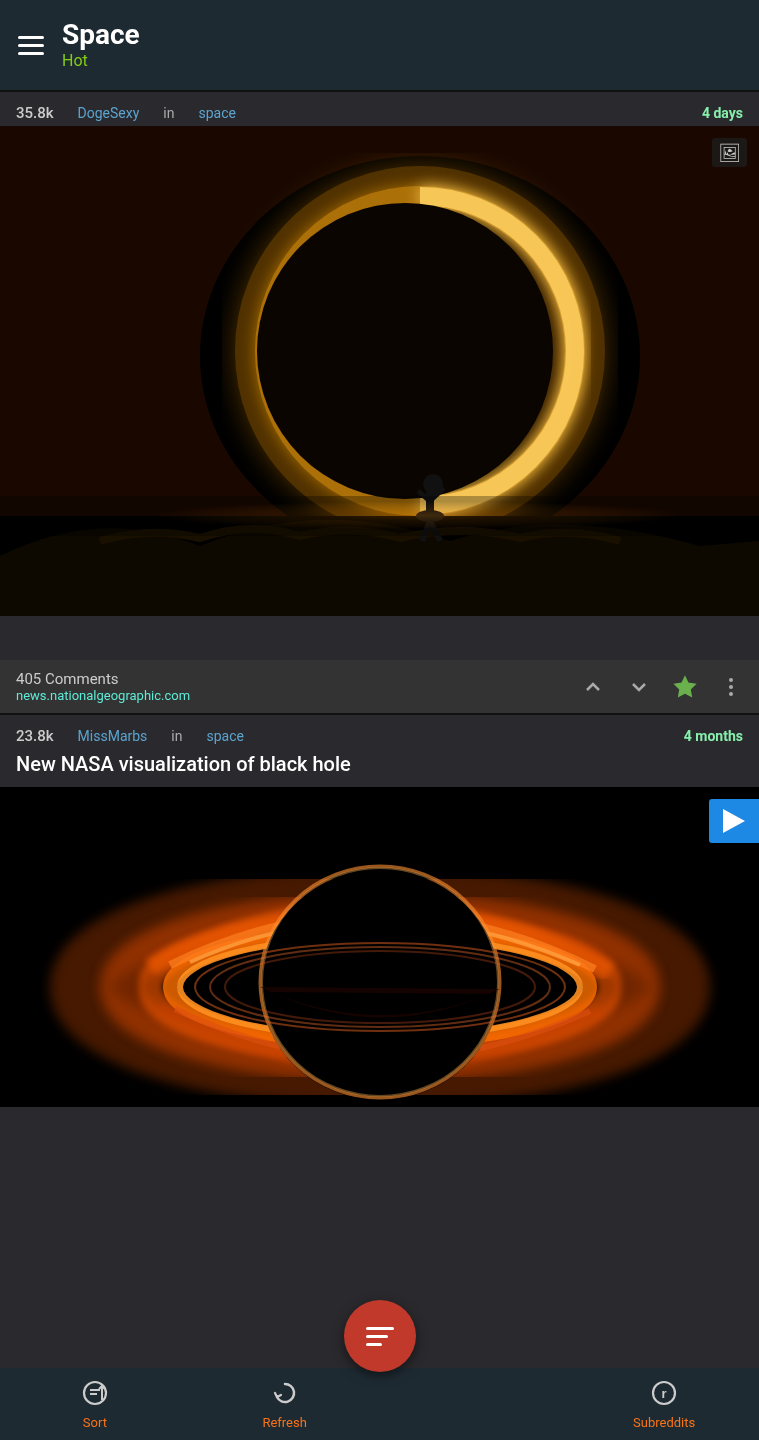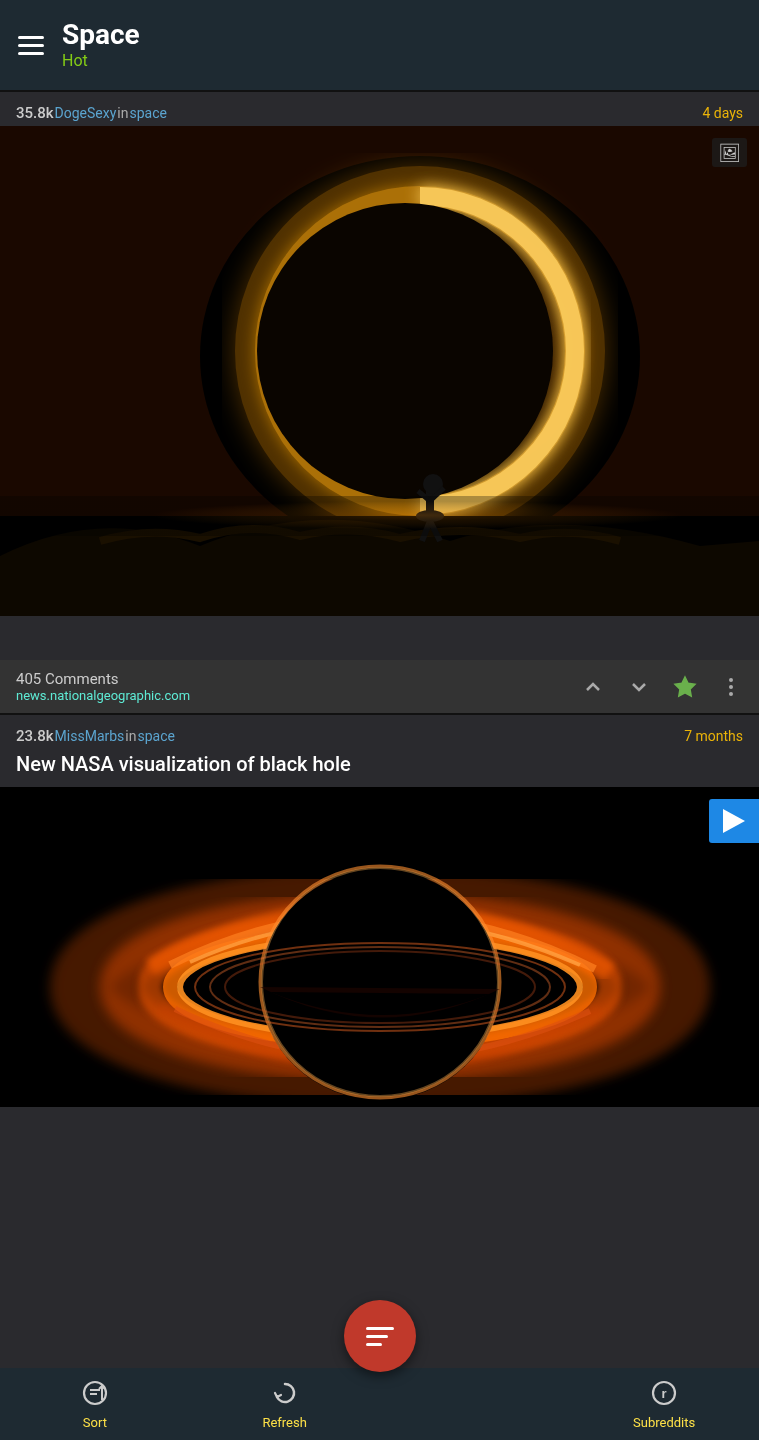--- a/index.html
+++ b/index.html
@@ -59,21 +59,21 @@
     }
     .post-meta {
       padding: 12px 16px 4px;
       display: flex;
       justify-content: space-between;
       align-items: center;
     }
     .post-meta-left {
       display: flex;
       align-items: center;
-      gap: 1px;
+      gap: 24px;
       font-size: 14px;
       justify-content: center;
     }
     .post-score {
       color: #ccc;
       font-size: 15px;
       font-weight: 500;
     }
     .post-author {
       color: #5ba4cf;
@@ -81,22 +81,23 @@
     }
     .post-sub-label {
       color: #aaa;
       font-size: 14px;
     }
     .post-subreddit {
       color: #5ba4cf;
       font-size: 14px;
     }
     .post-time {
-      color: #eab308;
+      color: #86efac;
       font-size: 14px;
+      font-weight: bold;
     }
     .post-title {
       padding: 2px 16px 10px;
       font-size: 20px;
       font-weight: 500;
       color: #fff;
       line-height: 1.3;
     }
 
     
@@ -257,21 +258,21 @@
     }
     .nav-item.center-placeholder {
       flex: 1;
     }
     .nav-icon {
       font-size: 22px;
       line-height: 1;
     }
     .nav-label {
       font-size: 13px;
-      color: #fde047;
+      color: #f97316;
     }
   </style>
 </head>
 <body>
 
 <div class="header">
   <div class="hamburger-icon">
     <span></span>
     <span></span>
     <span></span>
@@ -396,21 +397,21 @@
 <div class="divider"></div>
 
 <div class="post-card">
   <div class="post-meta">
     <div class="post-meta-left">
       <span class="post-score">23.8k</span>
       <span class="post-author">MissMarbs</span>
       <span class="post-sub-label">in</span>
       <span class="post-subreddit">space</span>
     </div>
-    <div class="post-time">7 months</div>
+    <div class="post-time">4 months</div>
   </div>
   <div class="post-title">New NASA visualization of black hole</div>
 
   <div class="post-image blackhole-image">
     <svg width="759" height="320" viewBox="0 0 759 320" xmlns="http://www.w3.org/2000/svg">
       <defs>
         <radialGradient id="bhGlow" cx="50%" cy="50%" r="50%">
           <stop offset="0%" stop-color="#000000"></stop>
           <stop offset="30%" stop-color="#1a0000"></stop>
           <stop offset="60%" stop-color="#8b2500"></stop>

